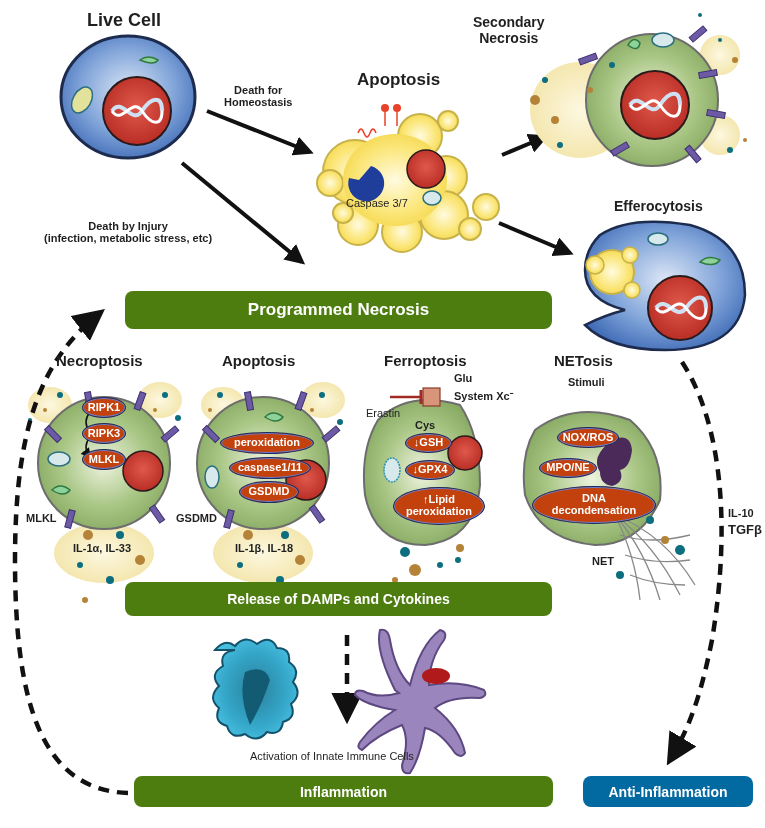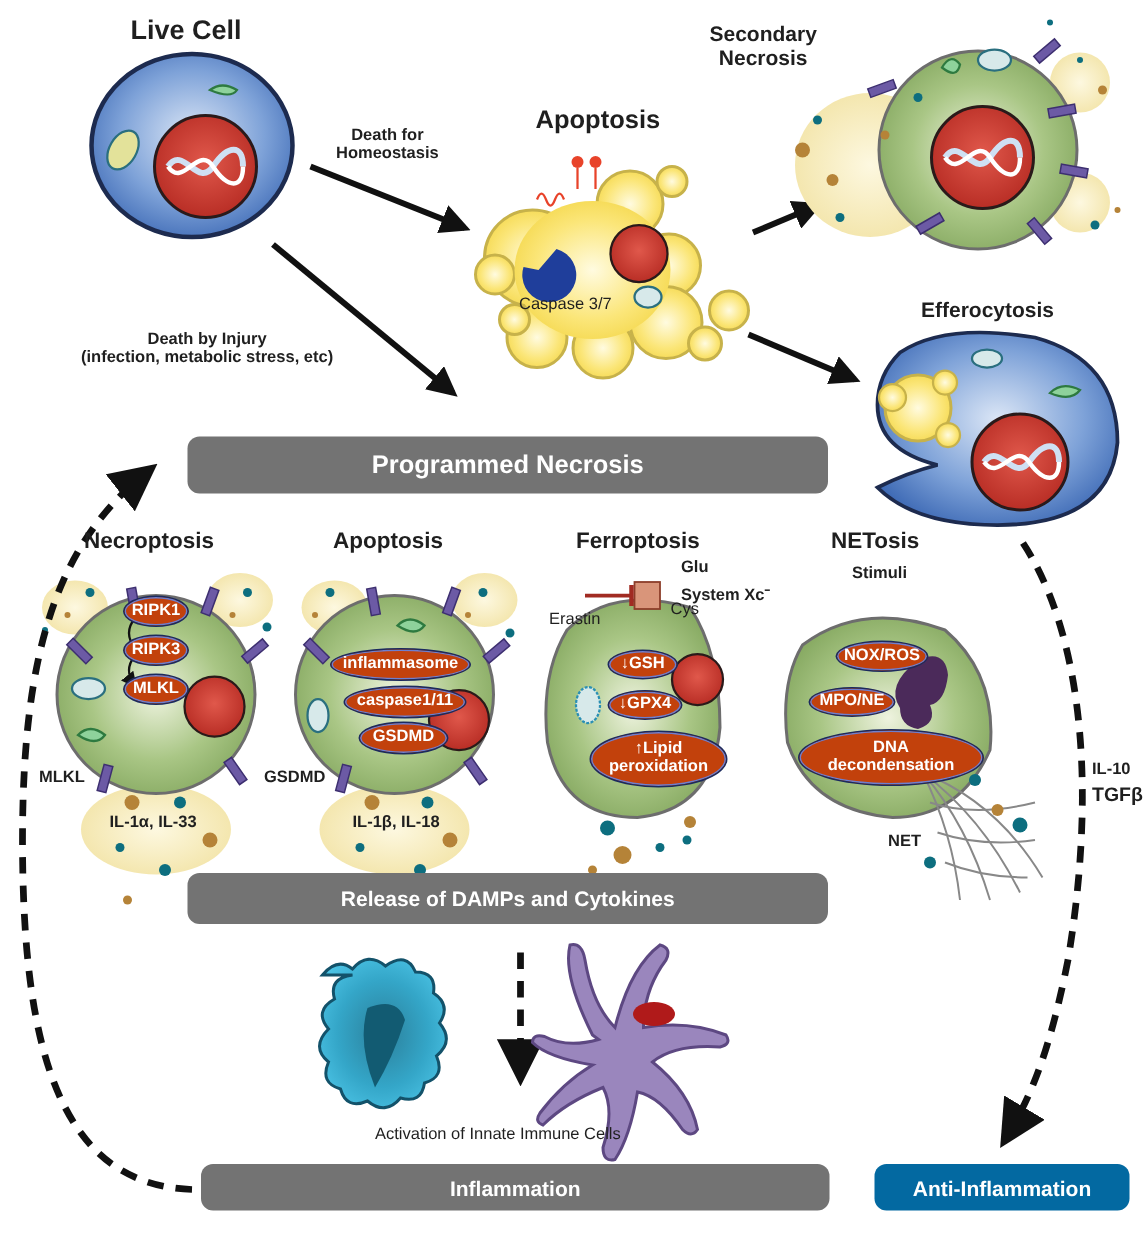--- a/index.html
+++ b/index.html
@@ -2,21 +2,21 @@
 <html><head>
 <meta charset="utf-8">
 <style>
   html,body{margin:0;padding:0;background:#ffffff;}
   body{width:765px;height:828px;position:relative;overflow:hidden;font-family:"Liberation Sans",sans-serif;color:#1a1a1a;}
   svg#art{position:absolute;left:0;top:0;width:765px;height:828px;}
   .lbl{position:absolute;font-family:"Liberation Sans",sans-serif;font-weight:bold;color:#1f1f1f;white-space:nowrap;}
   .title{font-size:17px;font-weight:900;}
   .sub{font-size:11px;text-align:center;}
   .bar{position:absolute;border-radius:8px;color:#fff;font-weight:bold;display:flex;align-items:center;justify-content:center;font-family:"Liberation Sans",sans-serif;}
-  .red{background:#737373;}
+  .red{background:#4d7c0f;}
   .navy{background:#0369a1;}
   .pill{position:absolute;background:#c2410c;border:1.5px solid #1b2a5e;border-radius:50%;color:#fff;font-weight:bold;font-size:11px;display:flex;align-items:center;justify-content:center;text-align:center;line-height:1.05;box-shadow:inset 0 0 0 1px #6d7fd0;}
 </style>
 </head>
 <body>
 
 <svg id="art" viewBox="0 0 765 828" xmlns="http://www.w3.org/2000/svg">
   <defs>
     <radialGradient id="gBlue" cx="50%" cy="45%" r="60%">
       <stop offset="0%" stop-color="#dbe6f6"></stop>
@@ -247,49 +247,49 @@
 <div class="lbl title" style="left:473px;top:14px;font-size:14px;text-align:center;line-height:1.15;">
   <div>Secondary</div>
   <div>Necrosis</div>
 </div>
 <div class="lbl title" style="left:614px;top:198px;font-size:14px;">Efferocytosis</div>
 
 <div class="lbl sub" style="left:224px;top:84px;">
   <div>Death for</div>
   <div>Homeostasis</div>
 </div>
-<div class="lbl sub" style="left:54px;top:220px;">
+<div class="lbl sub" style="left:44px;top:220px;">
   <div>Death by Injury</div>
   <div>(infection, metabolic stress, etc)</div>
 </div>
 <div class="lbl" style="left:346px;top:197px;font-size:11px;font-weight:normal;">Caspase 3/7</div>
 
 <div class="bar red" style="left:125px;top:291px;width:427px;height:38px;font-size:17px;font-weight:900;">Programmed Necrosis</div>
 
 <div class="lbl title" style="left:56px;top:352px;font-size:15px;">Necroptosis</div>
 <div class="lbl title" style="left:222px;top:352px;font-size:15px;">Apoptosis</div>
 <div class="lbl title" style="left:384px;top:352px;font-size:15px;">Ferroptosis</div>
 <div class="lbl title" style="left:554px;top:352px;font-size:15px;">NETosis</div>
 
 <div class="pill" style="left:82px;top:397px;width:42px;height:19px;">RIPK1</div>
 <div class="pill" style="left:82px;top:423px;width:42px;height:19px;">RIPK3</div>
 <div class="pill" style="left:82px;top:449px;width:42px;height:19px;">MLKL</div>
 <div class="lbl" style="left:26px;top:512px;font-size:11px;">MLKL</div>
 <div class="lbl" style="left:73px;top:542px;font-size:11px;">IL-1α, IL-33</div>
 
-<div class="pill" style="left:220px;top:432px;width:92px;height:20px;">inflammasome</div>
+<div class="pill" style="left:220px;top:432px;width:92px;height:20px;">peroxidation</div>
 <div class="pill" style="left:229px;top:457px;width:80px;height:20px;">caspase1/11</div>
 <div class="pill" style="left:239px;top:481px;width:58px;height:20px;">GSDMD</div>
 <div class="lbl" style="left:176px;top:512px;font-size:11px;">GSDMD</div>
 <div class="lbl" style="left:235px;top:542px;font-size:11px;">IL-1β, IL-18</div>
 
 <div class="lbl" style="left:356px;top:407px;font-size:11px;font-weight:normal;margin-left:10px;">Erastin</div>
 <div class="lbl" style="left:454px;top:372px;font-size:11px;">Glu</div>
 <div class="lbl" style="left:454px;top:388px;font-size:11px;">System Xc⁻</div>
-<div class="lbl" style="left:415px;top:400px;font-size:11px;font-weight:normal;margin-left:32px;">Cys</div>
+<div class="lbl" style="left:415px;top:419px;font-size:11px;font-weight:bold;">Cys</div>
 <div class="pill" style="left:405px;top:433px;width:45px;height:18px;">↓GSH</div>
 <div class="pill" style="left:405px;top:460px;width:48px;height:18px;">↓GPX4</div>
 <div class="pill" style="left:393px;top:487px;width:82px;height:36px;padding:0 4px;white-space:normal;">↑Lipid peroxidation</div>
 
 <div class="lbl" style="left:568px;top:376px;font-size:11px;">Stimuli</div>
 <div class="pill" style="left:557px;top:427px;width:60px;height:19px;">NOX/ROS</div>
 <div class="pill" style="left:539px;top:458px;width:56px;height:18px;">MPO/NE</div>
 <div class="pill" style="left:532px;top:486px;width:110px;height:36px;white-space:normal;padding:0 6px;">DNA decondensation</div>
 <div class="lbl" style="left:592px;top:555px;font-size:11px;">NET</div>
 

